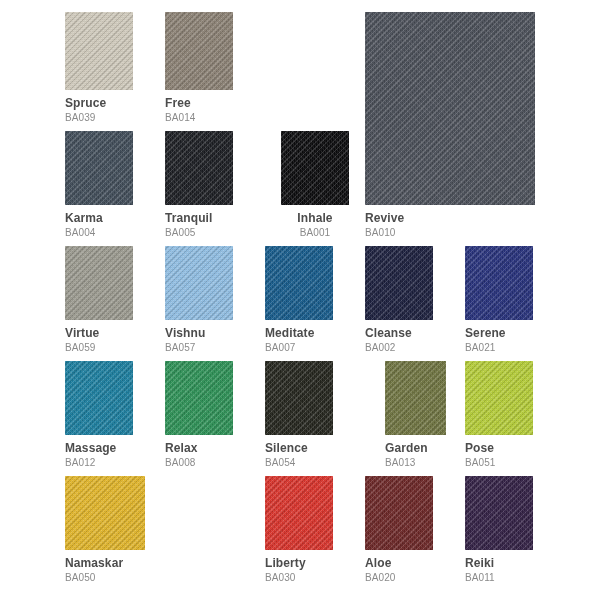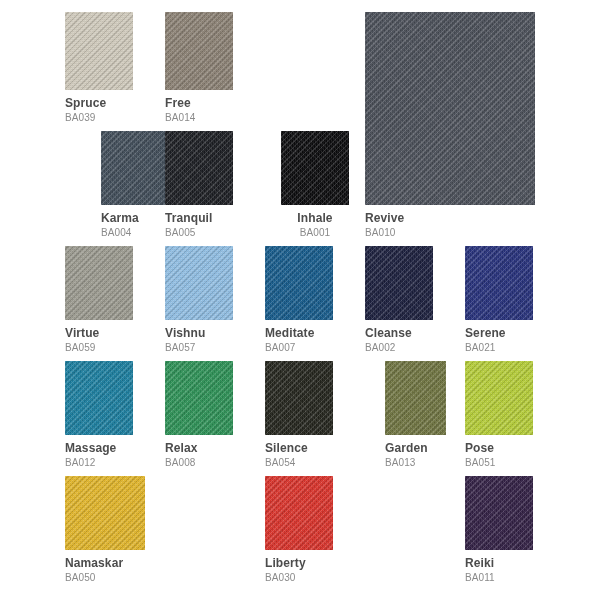--- a/index.html
+++ b/index.html
@@ -116,21 +116,21 @@
   </div>
 
   <div class="swatch-cell" style="left:365px; top:12px; width:170px;">
     <div class="swatch-chip" style="height: 193px; --chip: #4a4f58;"></div>
     <div class="swatch-label">
       <span class="swatch-name">Revive</span>
       <span class="swatch-code">BA010</span>
     </div>
   </div>
 
-  <div class="swatch-cell" style="left:65px; top:131px; width:68px;margin-left:36px;">
+  <div class="swatch-cell" style="left:65px; top:131px; width:68px;">
     <div class="swatch-chip" style="height: 74px; --chip: #404c58;"></div>
     <div class="swatch-label">
       <span class="swatch-name">Karma</span>
       <span class="swatch-code">BA004</span>
     </div>
   </div>
 
   <div class="swatch-cell" style="left:165px; top:131px; width:68px;">
     <div class="swatch-chip" style="height: 74px; --chip: #1b1d22;"></div>
     <div class="swatch-label">
@@ -237,20 +237,27 @@
 
 
   <div class="swatch-cell" style="left:265px; top:476px; width:68px;">
     <div class="swatch-chip" style="height: 74px; --chip: #d8322a;"></div>
     <div class="swatch-label">
       <span class="swatch-name">Liberty</span>
       <span class="swatch-code">BA030</span>
     </div>
   </div>
 
+  <div class="swatch-cell" style="left:365px; top:476px; width:68px;">
+    <div class="swatch-chip" style="height: 74px; --chip: #6b2626;"></div>
+    <div class="swatch-label">
+      <span class="swatch-name">Aloe</span>
+      <span class="swatch-code">BA020</span>
+    </div>
+  </div>
 
   <div class="swatch-cell" style="left:465px; top:476px; width:68px;">
     <div class="swatch-chip" style="height: 74px; --chip: #322044;"></div>
     <div class="swatch-label">
       <span class="swatch-name">Reiki</span>
       <span class="swatch-code">BA011</span>
     </div>
   </div>
 
 </div>

